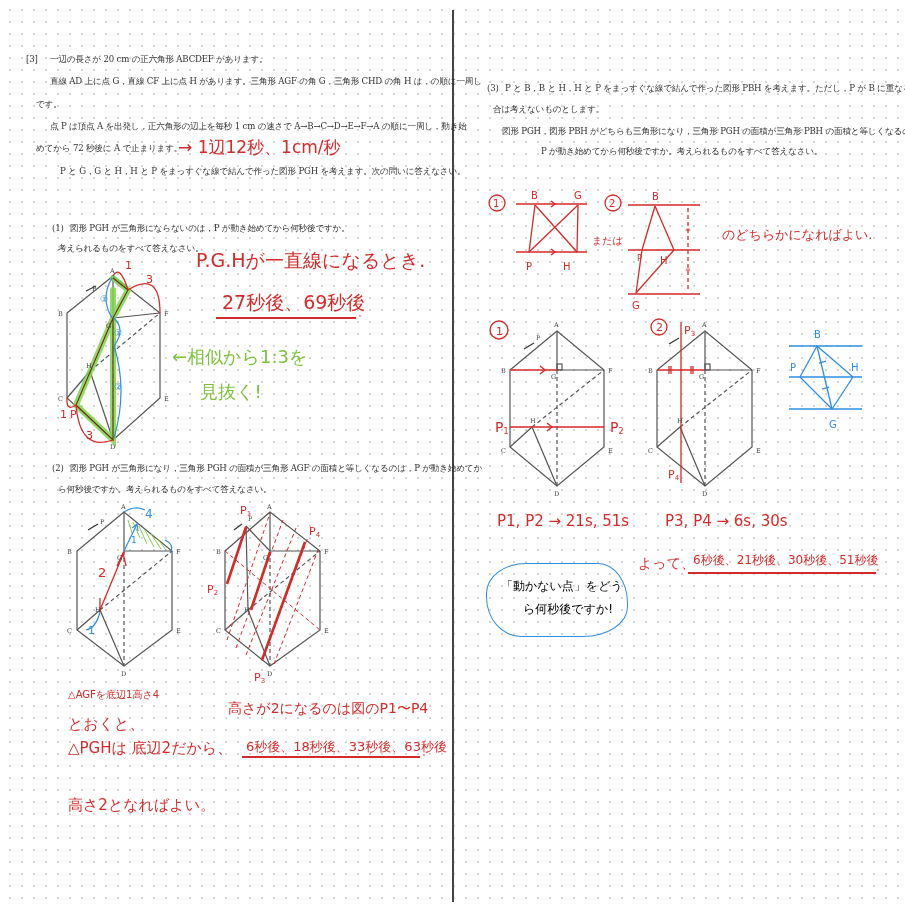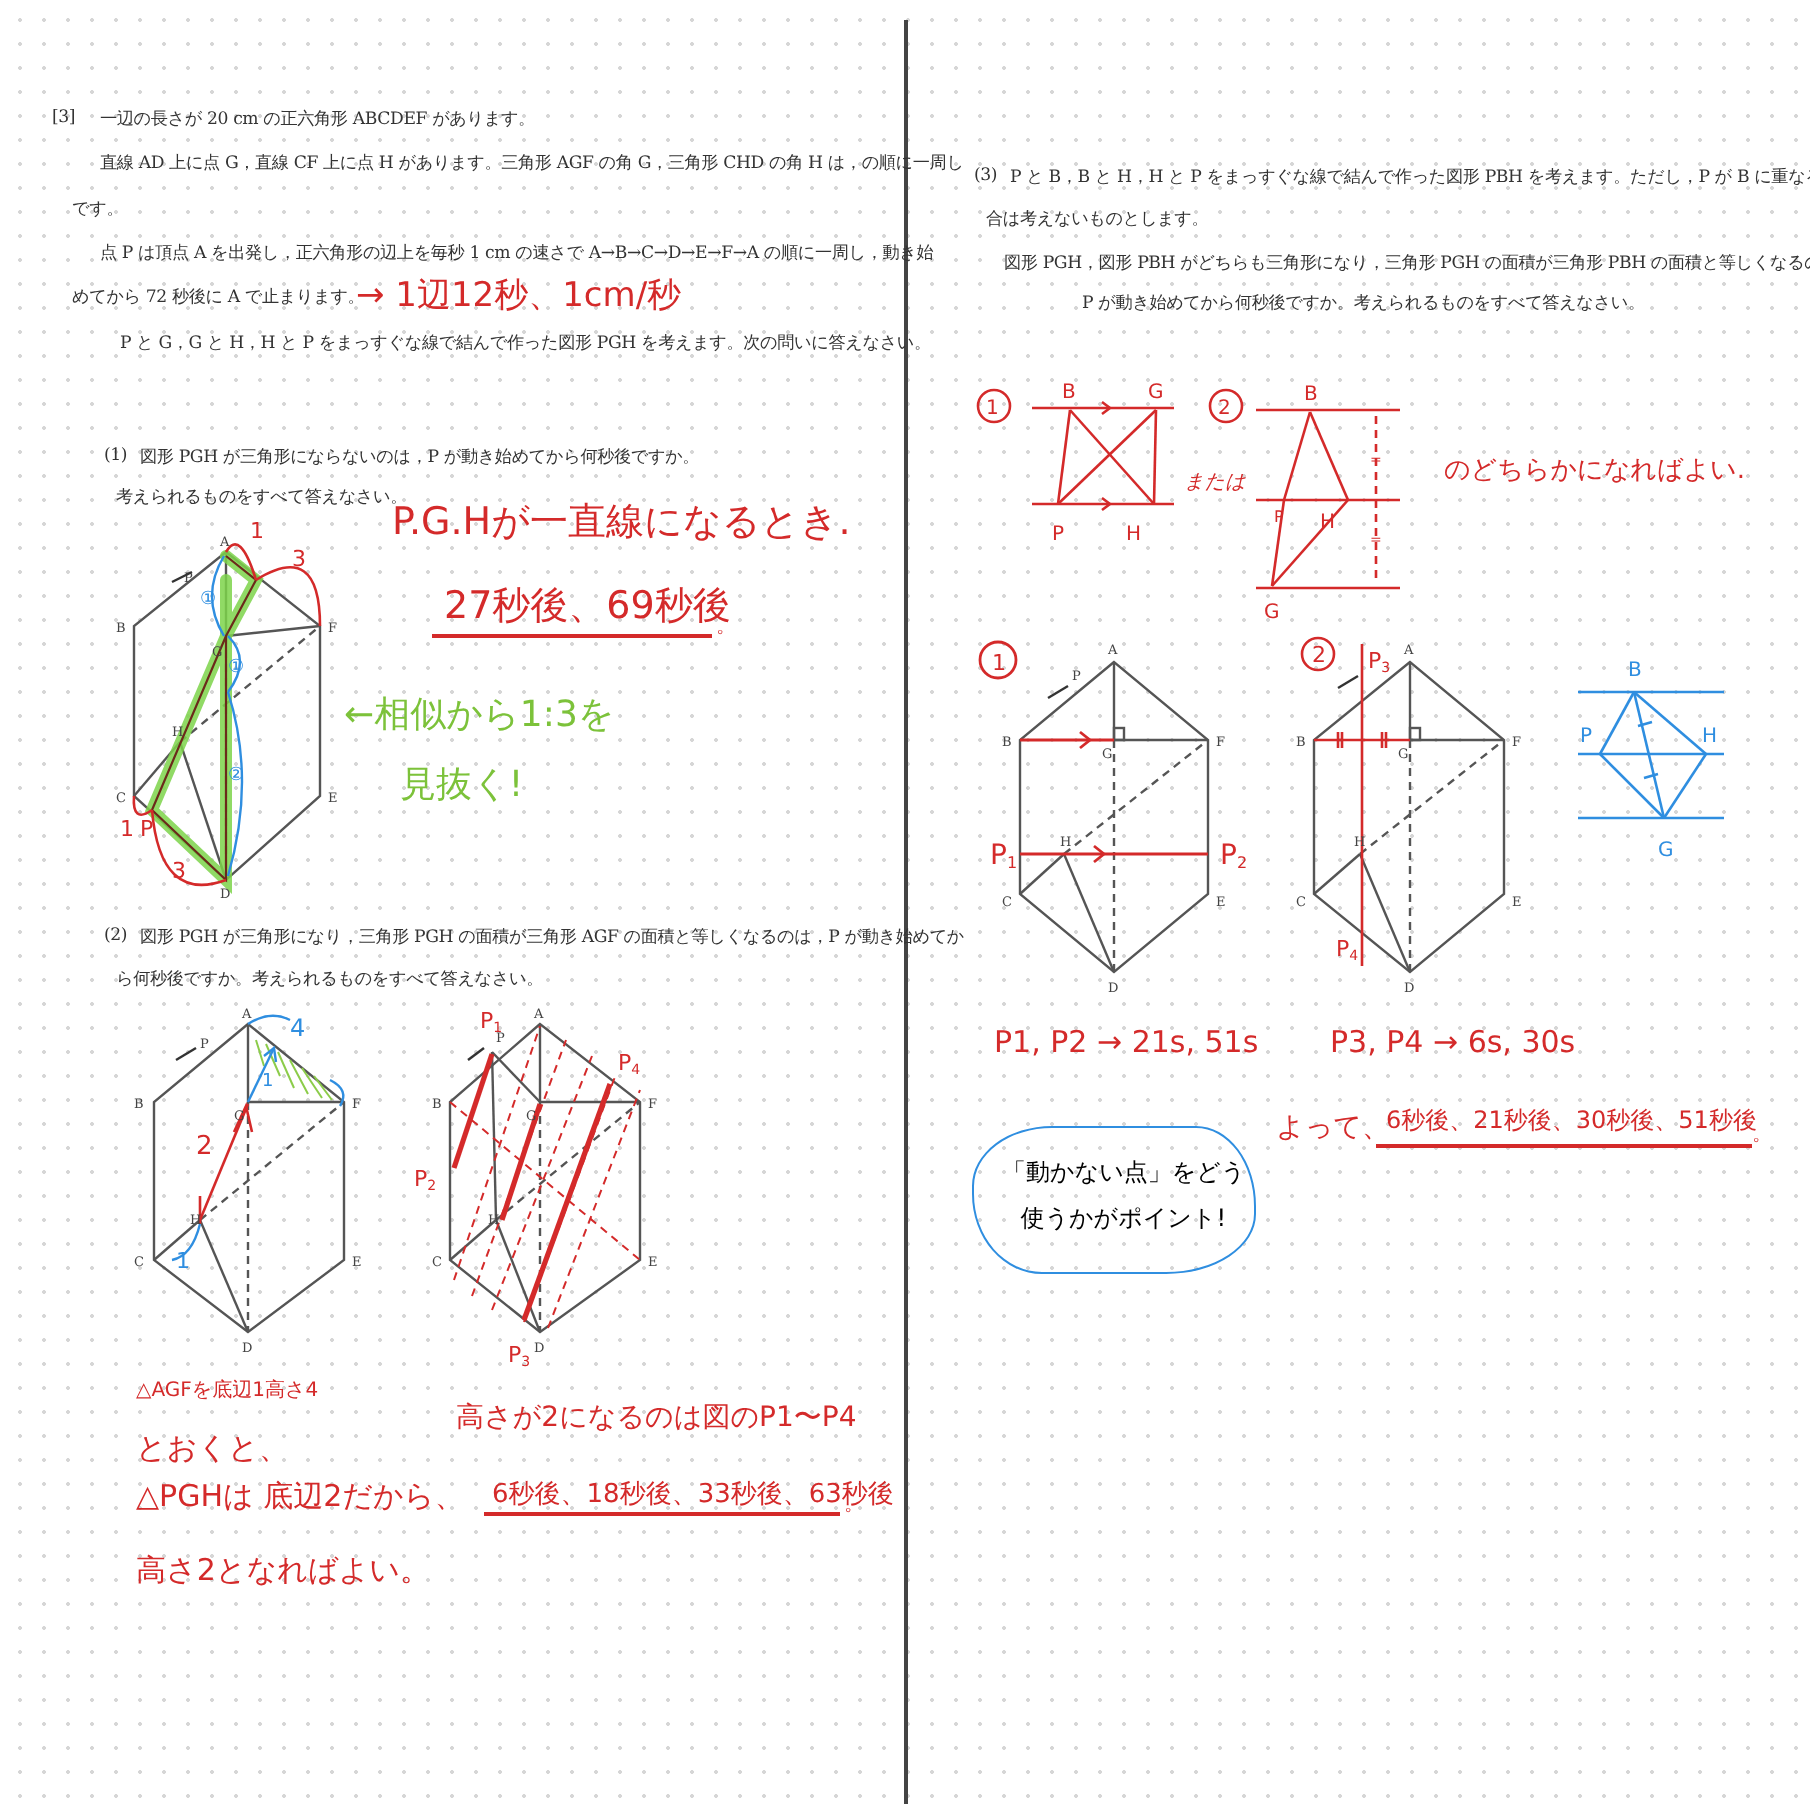--- a/index.html
+++ b/index.html
@@ -202,21 +202,21 @@
     <text x="207" y="593">P<tspan font-size="7" dy="2">2</tspan></text>
     <text x="254" y="681">P<tspan font-size="7" dy="2">3</tspan></text>
     <text x="309" y="535">P<tspan font-size="7" dy="2">4</tspan></text>
   </g>
   <path d="M242,524 L234,530" stroke="#333" stroke-width="1.2"></path>
 </svg>
 
 <div class="abs hand red" style="left:68px;top:688px;font-size:10px;">△AGFを底辺1高さ4</div>
 <div class="abs hand red" style="left:68px;top:715px;font-size:15px;">とおくと、</div>
 <div class="abs hand red" style="left:68px;top:739px;font-size:15px;">△PGHは 底辺2だから、</div>
-<div class="abs hand red" style="left:68px;top:776px;font-size:15px;">高さ2となればよい。</div>
+<div class="abs hand red" style="left:68px;top:796px;font-size:15px;">高さ2となればよい。</div>
 <div class="abs hand red" style="left:228px;top:700px;font-size:14px;">高さが2になるのは図のP1〜P4</div>
 <div class="abs hand red" style="left:246px;top:738px;font-size:13px;">6秒後、18秒後、33秒後、63秒後</div>
 <div class="uline" style="left:242px;top:756px;width:178px;"></div>
 <div class="abs hand red" style="left:422px;top:745px;font-size:10px;">。</div>
 
 <div class="abs print" style="left:487px;top:83px;">(3)</div>
 <div class="abs print" style="left:505px;top:83px;">P と B，B と H，H と P をまっすぐな線で結んで作った図形 PBH を考えます。ただし，P が B に重なる場</div>
 <div class="abs print" style="left:493px;top:104px;">合は考えないものとします。</div>
 <div class="abs print" style="left:502px;top:126px;">図形 PGH，図形 PBH がどちらも三角形になり，三角形 PGH の面積が三角形 PBH の面積と等しくなるのは，</div>
 <div class="abs print" style="left:493px;top:146px;margin-left:48px;">P が動き始めてから何秒後ですか。考えられるものをすべて答えなさい。</div>
@@ -251,21 +251,21 @@
     <text x="563" y="270">H</text>
     <text x="652" y="200">B</text>
     <text x="660" y="264">H</text>
     <text x="632" y="309">G</text>
     <text x="637" y="261" font-size="8">P</text>
     <text x="685" y="232" font-size="7">=</text>
     <text x="685" y="272" font-size="7">=</text>
   </g>
 </svg>
 
-<div class="abs hand red" style="left:592px;top:234px;font-size:10px;font-style:italic;">または</div>
+<div class="abs hand red" style="left:592px;top:234px;font-size:10px;">または</div>
 <div class="abs hand red" style="left:722px;top:226px;font-size:13px;">のどちらかになればよい.</div>
 
 <svg class="fig" style="left:0;top:0;" width="905" height="905">
 
   <g stroke="#555" stroke-width="1.2" fill="none">
     <polygon points="557,331 510,370 510,447 557,486 604,447 604,370"></polygon>
     <line x1="557" y1="370" x2="604" y2="370"></line>
     <line x1="557" y1="331" x2="557" y2="370"></line>
     <line x1="510" y1="447" x2="532" y2="427"></line>
     <line x1="532" y1="427" x2="557" y2="486"></line>
@@ -357,14 +357,14 @@
 <div class="abs hand red" style="left:497px;top:512px;font-size:15px;">P1, P2 → 21s, 51s</div>
 <div class="abs hand red" style="left:665px;top:512px;font-size:15px;">P3, P4 → 6s, 30s</div>
 
 <div class="abs hand red" style="left:638px;top:555px;font-size:14px;">よって、</div>
 <div class="abs hand red" style="left:693px;top:552px;font-size:12px;">6秒後、21秒後、30秒後、51秒後</div>
 <div class="uline" style="left:688px;top:572px;width:188px;"></div>
 <div class="abs hand red" style="left:876px;top:560px;font-size:10px;">。</div>
 
 <div class="cloud" style="left:486px;top:563px;width:112px;height:52px;">
   <div class="hand blue" style="font-size:12px;line-height:24px;">「動かない点」をどう</div>
-  <div class="hand blue" style="font-size:12px;line-height:22px;">使うかがポイント!</div>
+  <div class="hand blue" style="font-size:12px;line-height:22px;">ら何秒後ですか!</div>
 </div>
 
 </body></html>

